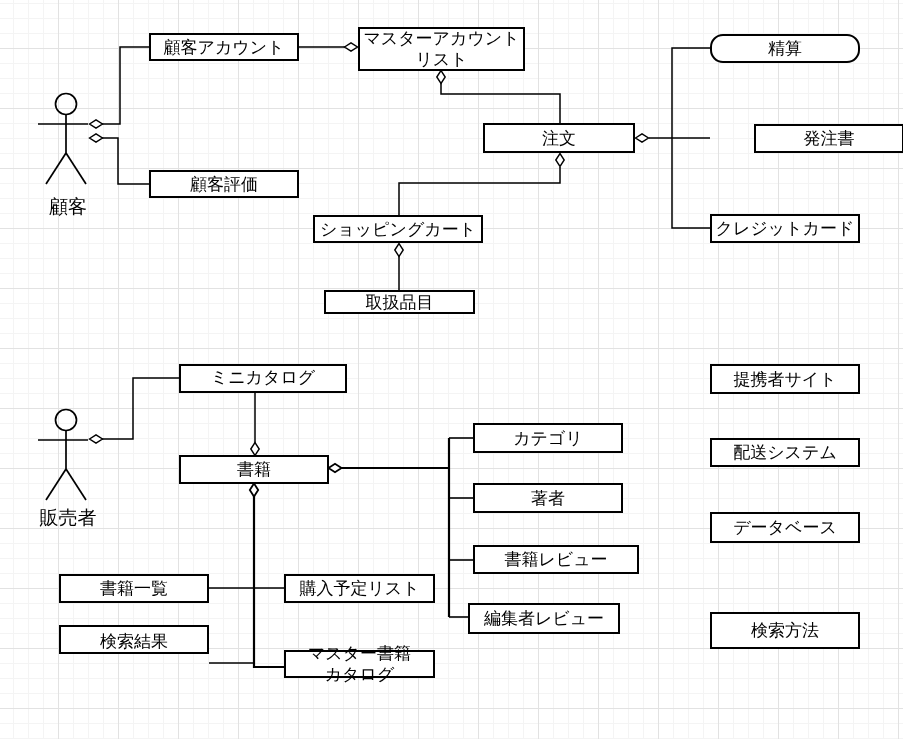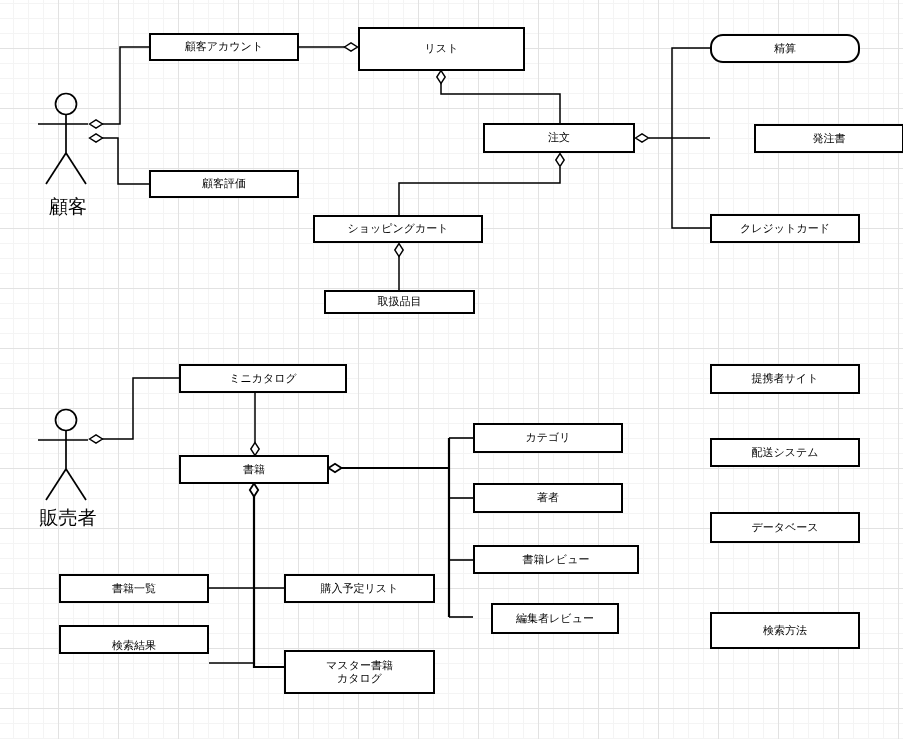--- a/index.html
+++ b/index.html
@@ -25,21 +25,21 @@
   }
   .node {
     position: absolute;
     box-sizing: border-box;
     background: #ffffff;
     border: 2px solid #000000;
     display: flex;
     flex-direction: column;
     align-items: center;
     justify-content: center;
-    font-size: 11px;
+    font-size: 17px;
     color: #000000;
     line-height: 1.22;
     text-align: center;
     white-space: nowrap;
     cursor: default;
   }
   .actor-label {
     position: absolute;
     transform: translateX(-50%);
     font-size: 19px;
@@ -97,20 +97,21 @@
         <line x1="66" y1="469" x2="86" y2="500" stroke="#000000" stroke-width="1.7"></line>
       </g>
     </svg>
   <div id="node-layer">
       <div class="actor-label" style="left: 68px; top: 194px;">顧客</div>
       <div class="actor-label" style="left: 68px; top: 505px;">販売者</div>
       <div class="node" style="left: 149px; top: 33px; width: 150px; height: 28px;">
         <div>顧客アカウント</div>
       </div>
       <div class="node" style="left: 358px; top: 27px; width: 167px; height: 44px;">
+        <div>マスターアカウント</div>
         <div>リスト</div>
       </div>
       <div class="node" style="left: 483px; top: 123px; width: 152px; height: 30px;">
         <div>注文</div>
       </div>
       <div class="node" style="left: 149px; top: 170px; width: 150px; height: 28px;">
         <div>顧客評価</div>
       </div>
       <div class="node" style="left: 313px; top: 215px; width: 170px; height: 28px;">
         <div>ショッピングカート</div>
@@ -135,30 +136,30 @@
       </div>
       <div class="node" style="left: 473px; top: 423px; width: 150px; height: 30px;">
         <div>カテゴリ</div>
       </div>
       <div class="node" style="left: 473px; top: 483px; width: 150px; height: 30px;">
         <div>著者</div>
       </div>
       <div class="node" style="left: 473px; top: 545px; width: 166px; height: 29px;">
         <div>書籍レビュー</div>
       </div>
-      <div class="node" style="left: 491px; top: 603px; width: 128px; height: 31px;">
+      <div class="node" style="left: 468px; top: 603px; width: 152px; height: 31px;">
         <div>編集者レビュー</div>
       </div>
       <div class="node" style="left: 59px; top: 574px; width: 150px; height: 29px; justify-content: center;">
         <div>書籍一覧</div>
       </div>
       <div class="node" style="left: 284px; top: 574px; width: 151px; height: 29px;">
         <div>購入予定リスト</div>
       </div>
-      <div class="node" style="left: 284px; top: 650px; width: 151px; height: 44px;">
+      <div class="node" style="left: 284px; top: 650px; width: 151px; height: 28px;">
         <div>マスター書籍</div>
         <div>カタログ</div>
       </div>
       <div class="node" style="left: 710px; top: 364px; width: 150px; height: 30px;">
         <div>提携者サイト</div>
       </div>
       <div class="node" style="left: 710px; top: 438px; width: 150px; height: 29px;">
         <div>配送システム</div>
       </div>
       <div class="node" style="left: 710px; top: 512px; width: 150px; height: 31px;">

